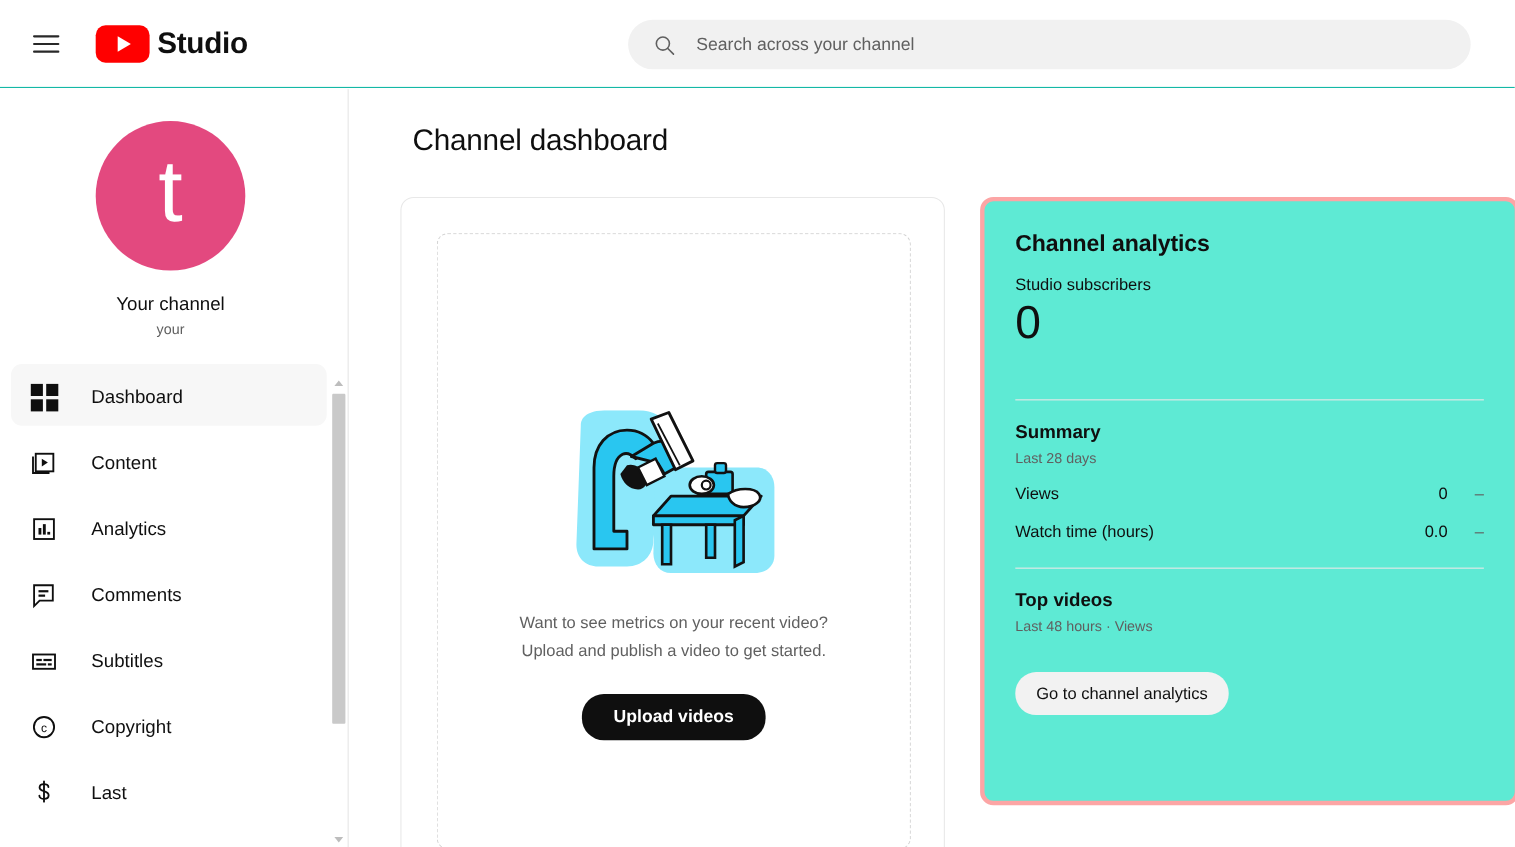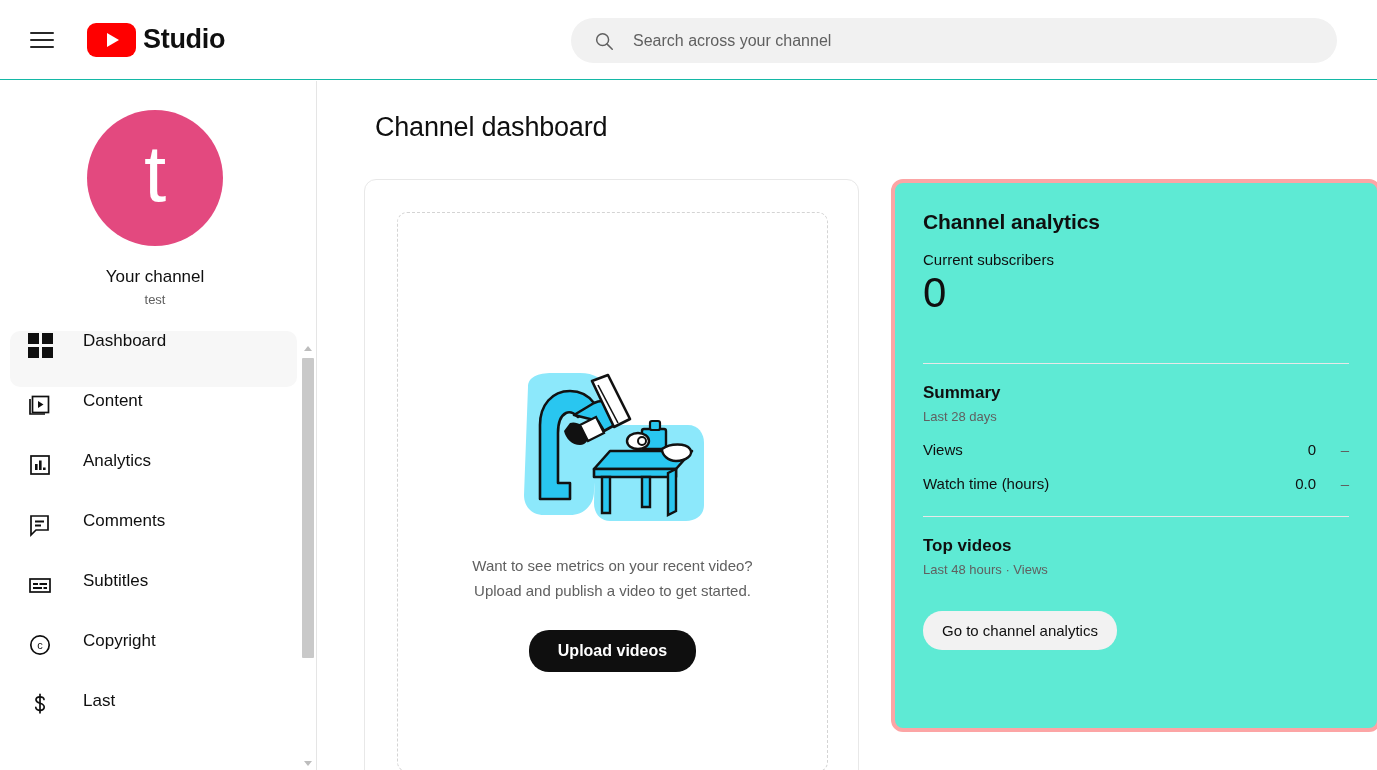--- a/index.html
+++ b/index.html
@@ -98,21 +98,21 @@
   }
   .channel-handle {
     margin-top: 5px;
     font-size: 13px; color: #606060;
   }
 
   .nav-list { margin-top: 24px; width: 310px; }
   .nav-item {
     position: relative;
     height: 60px;
-    display: flex; 
+    display: flex; align-items: center;
     padding-left: 10px;
     cursor: pointer;
   }
   .nav-item .pill {
     position: absolute; left: 10px; top: 0;
     width: 287px; height: 56px;
     border-radius: 10px;
     background: transparent;
   }
   .nav-item.active .pill { background: #f7f7f7; }
@@ -272,21 +272,21 @@
     </span>
     <input class="search-input" type="text" placeholder="Search across your channel" style="">
   </div>
 </div>
 
 <div class="sidebar">
 
   <div class="channel-block">
     <div class="avatar">t</div>
     <div class="channel-name">Your channel</div>
-    <div class="channel-handle">test</div>
+    <div class="channel-handle">your</div>
   </div>
 
   <div class="nav-list">
 
     <div class="nav-item active">
       <span class="pill"></span>
       <span class="nav-ico">
         <span class="ico-grid">
           <i class="s1"></i>
             <i class="s2"></i>
@@ -428,21 +428,21 @@
           <div>Want to see metrics on your recent video?</div>
           <div>Upload and publish a video to get started.</div>
         </div>
 
         <button class="upload-btn">Upload videos</button>
       </div>
     </div>
 
     <div class="card-analytics">
       <div class="ca-title">Channel analytics</div>
-      <div class="ca-sub">Current subscribers</div>
+      <div class="ca-sub">Studio subscribers</div>
       <div class="ca-big">0</div>
 
       <div class="divider"></div>
 
       <div class="sec-title">Summary</div>
       <div class="sec-sub">Last 28 days</div>
 
       <div class="metric-row">
         <span class="metric-label">Views</span>
         <span class="metric-value">0</span>

